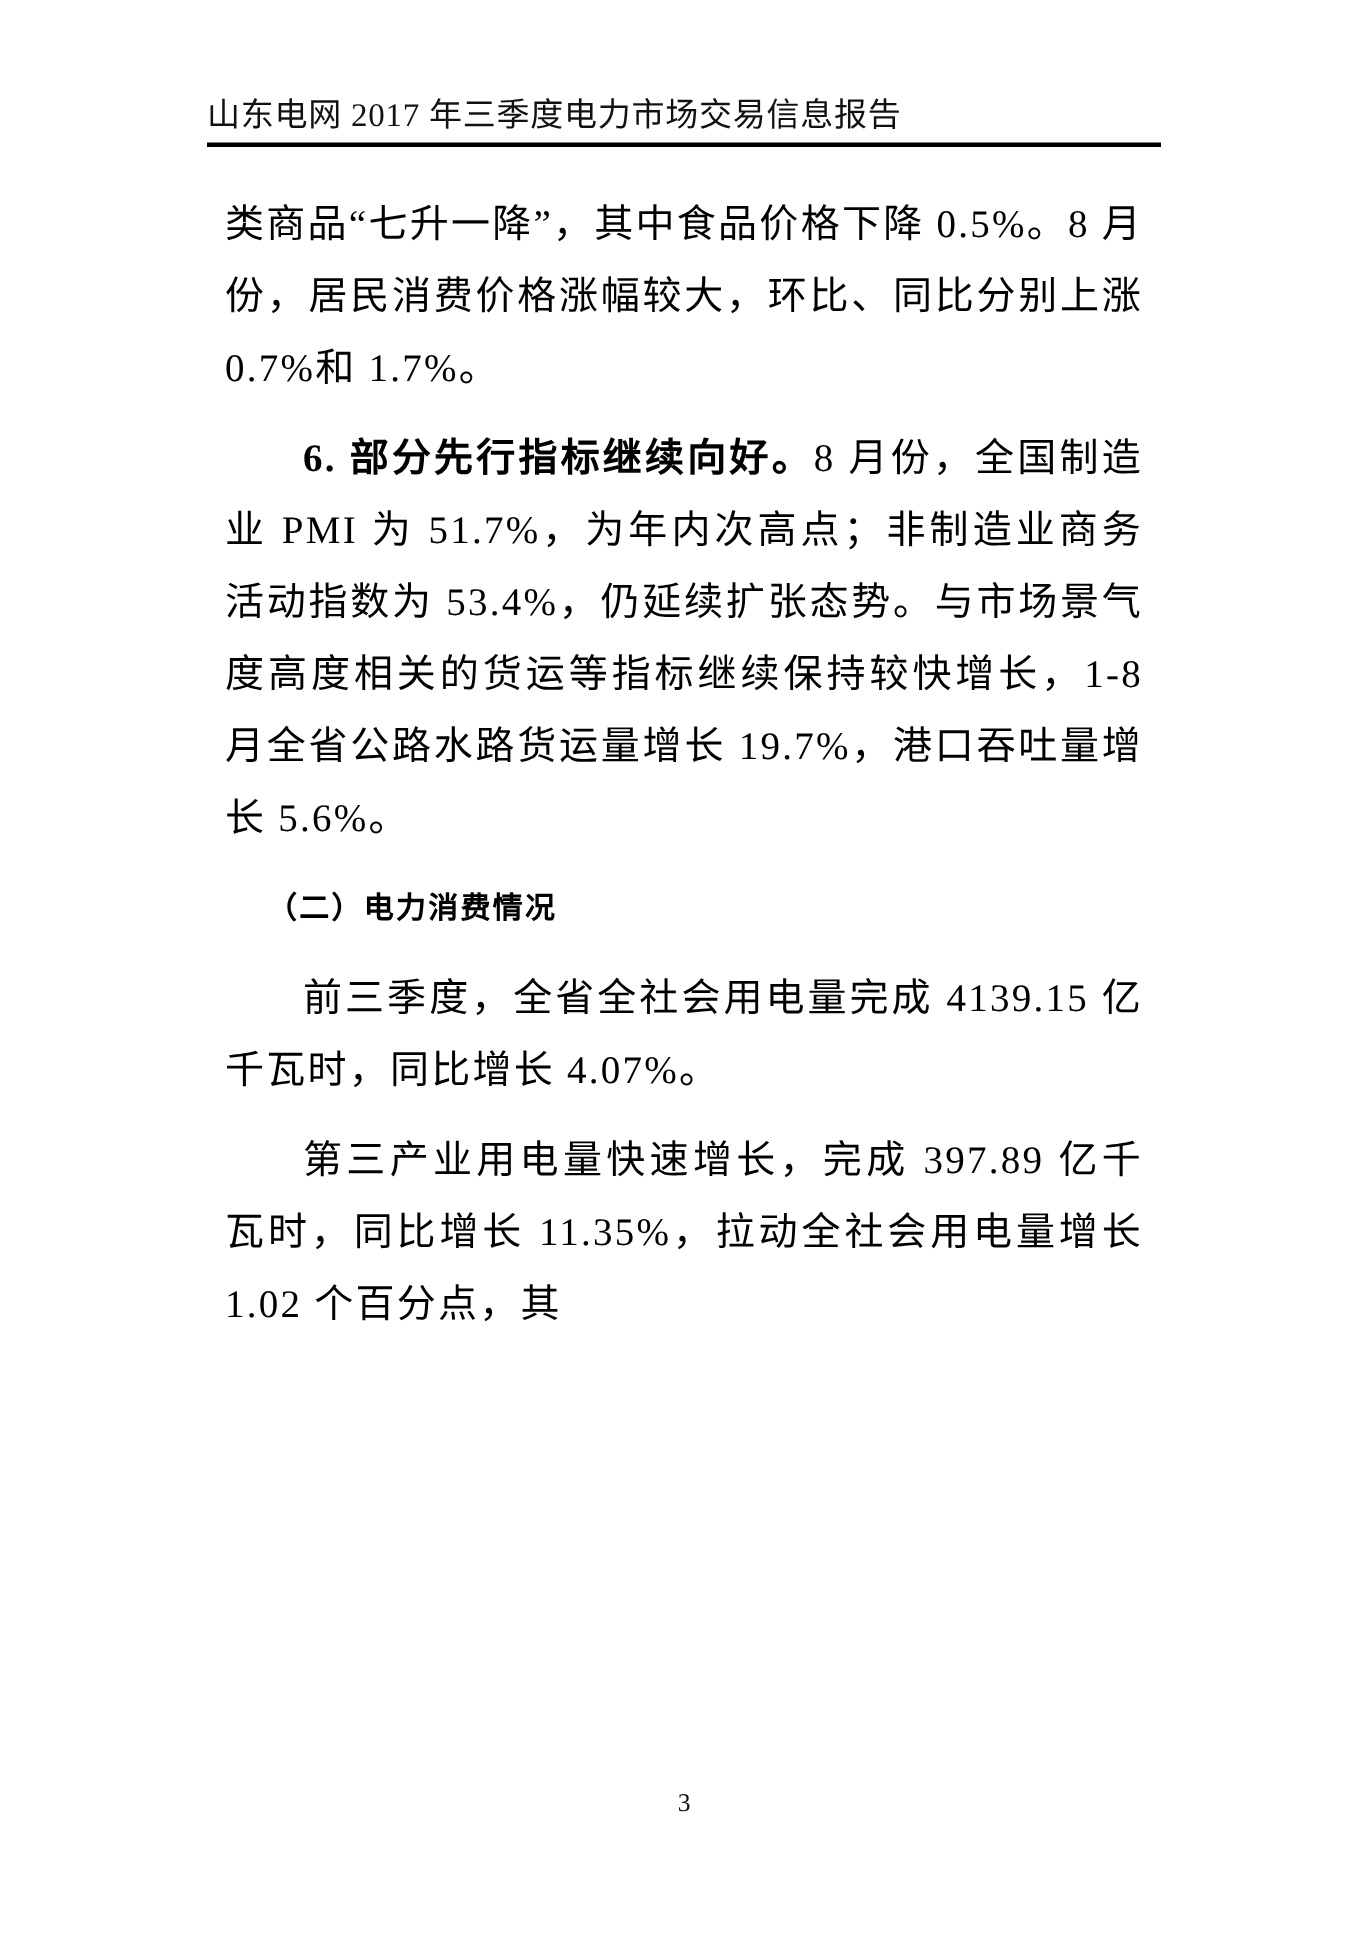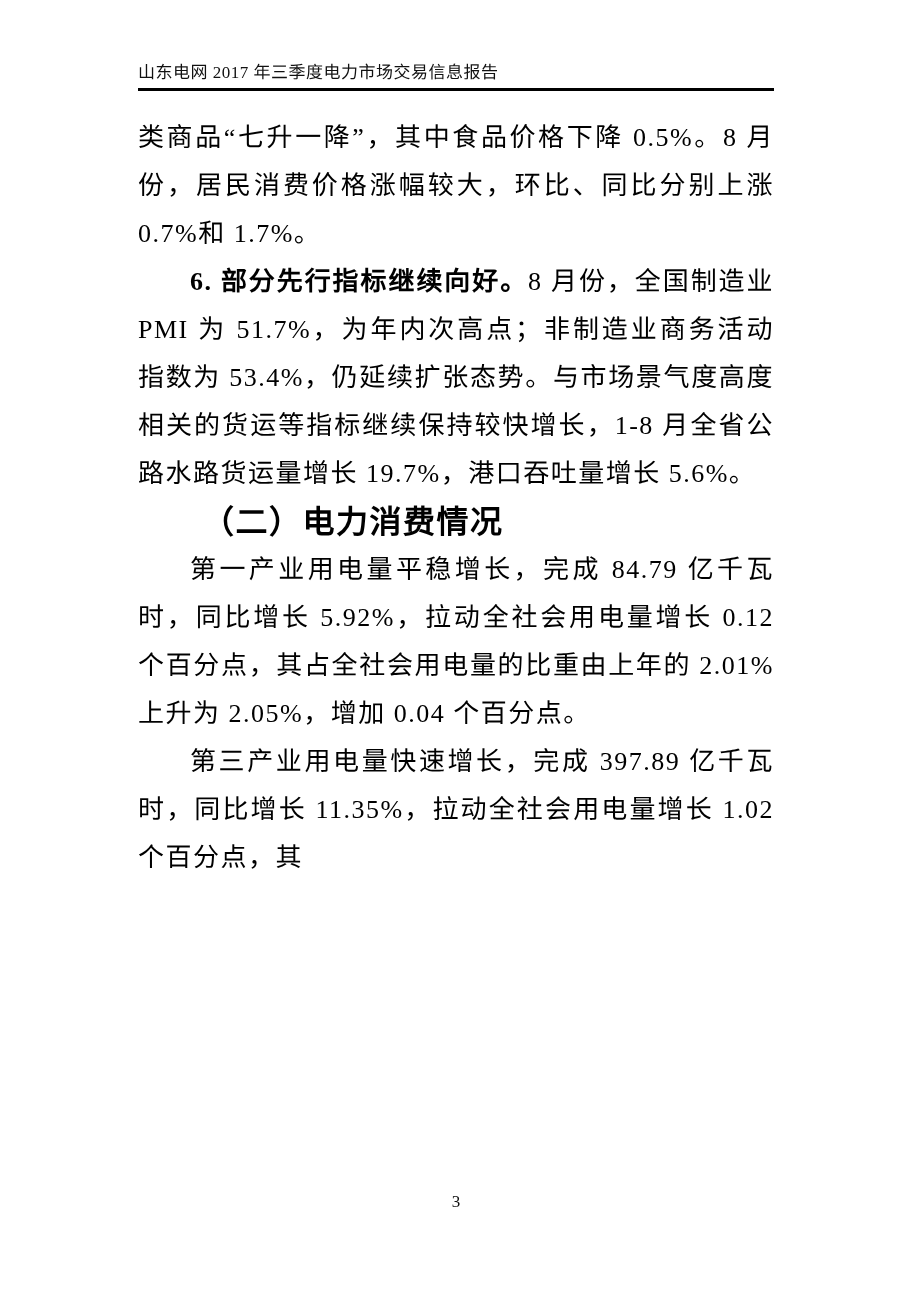--- a/index.html
+++ b/index.html
@@ -17,39 +17,39 @@
   }
   .header {
     position: absolute;
     left: 138px;
     top: 58px;
     width: 636px;
     border-bottom: 3px solid #000000;
     padding-bottom: 5px;
   }
   .header-title {
-    font-size: 17px;
+    font-size: 22px;
     letter-spacing: 0.5px;
     color: #111111;
   }
   .content {
     position: absolute;
     left: 138px;
     top: 114px;
     width: 636px;
     font-size: 26px;
     line-height: 48px;
     letter-spacing: 1.5px;
     text-align: justify;
     text-justify: inter-character;
   }
-  .para { margin: 0; }
+  .para { margin: 12px; }
   .indent { text-indent: 2em; }
   .section-heading {
-    font-size: 32px;
+    font-size: 20px;
     font-weight: 700;
     line-height: 48px;
     text-indent: 2em;
     text-align: left;
   }
   .bold { font-weight: 700; }
   .footer {
     position: absolute;
     left: 0;
     top: 1192px;
@@ -70,22 +70,22 @@
     <div class="header-title">山东电网 2017 年三季度电力市场交易信息报告</div>
   </div>
 
   <div class="content">
     <p class="para">类商品“七升一降”，其中食品价格下降 0.5%。8 月份，居民消费价格涨幅较大，环比、同比分别上涨 0.7%和 1.7%。</p>
 
     <p class="para indent"><span class="bold">6. 部分先行指标继续向好。</span><span>8 月份，全国制造业 PMI 为 51.7%，为年内次高点；非制造业商务活动指数为 53.4%，仍延续扩张态势。与市场景气度高度相关的货运等指标继续保持较快增长，1-8 月全省公路水路货运量增长 19.7%，港口吞吐量增长 5.6%。</span></p>
 
     <h2 class="section-heading">（二）电力消费情况</h2>
 
+    <p class="para indent">前三季度，全省全社会用电量完成 4139.15 亿千瓦时，同比增长 4.07%。</p>
 
-    <p class="para indent">第一产业用电量平稳增长，完成 84.79 亿千瓦时，同比增长 5.92%，拉动全社会用电量增长 0.12 个百分点，其占全社会用电量的比重由上年的 2.01%上升为 2.05%，增加 0.04 个百分点。</p>
 
 
     <p class="para indent">第三产业用电量快速增长，完成 397.89 亿千瓦时，同比增长 11.35%，拉动全社会用电量增长 1.02 个百分点，其</p>
   </div>
 
   <div class="footer">
     <span class="page-number">3</span>
   </div>
 
 </div>

